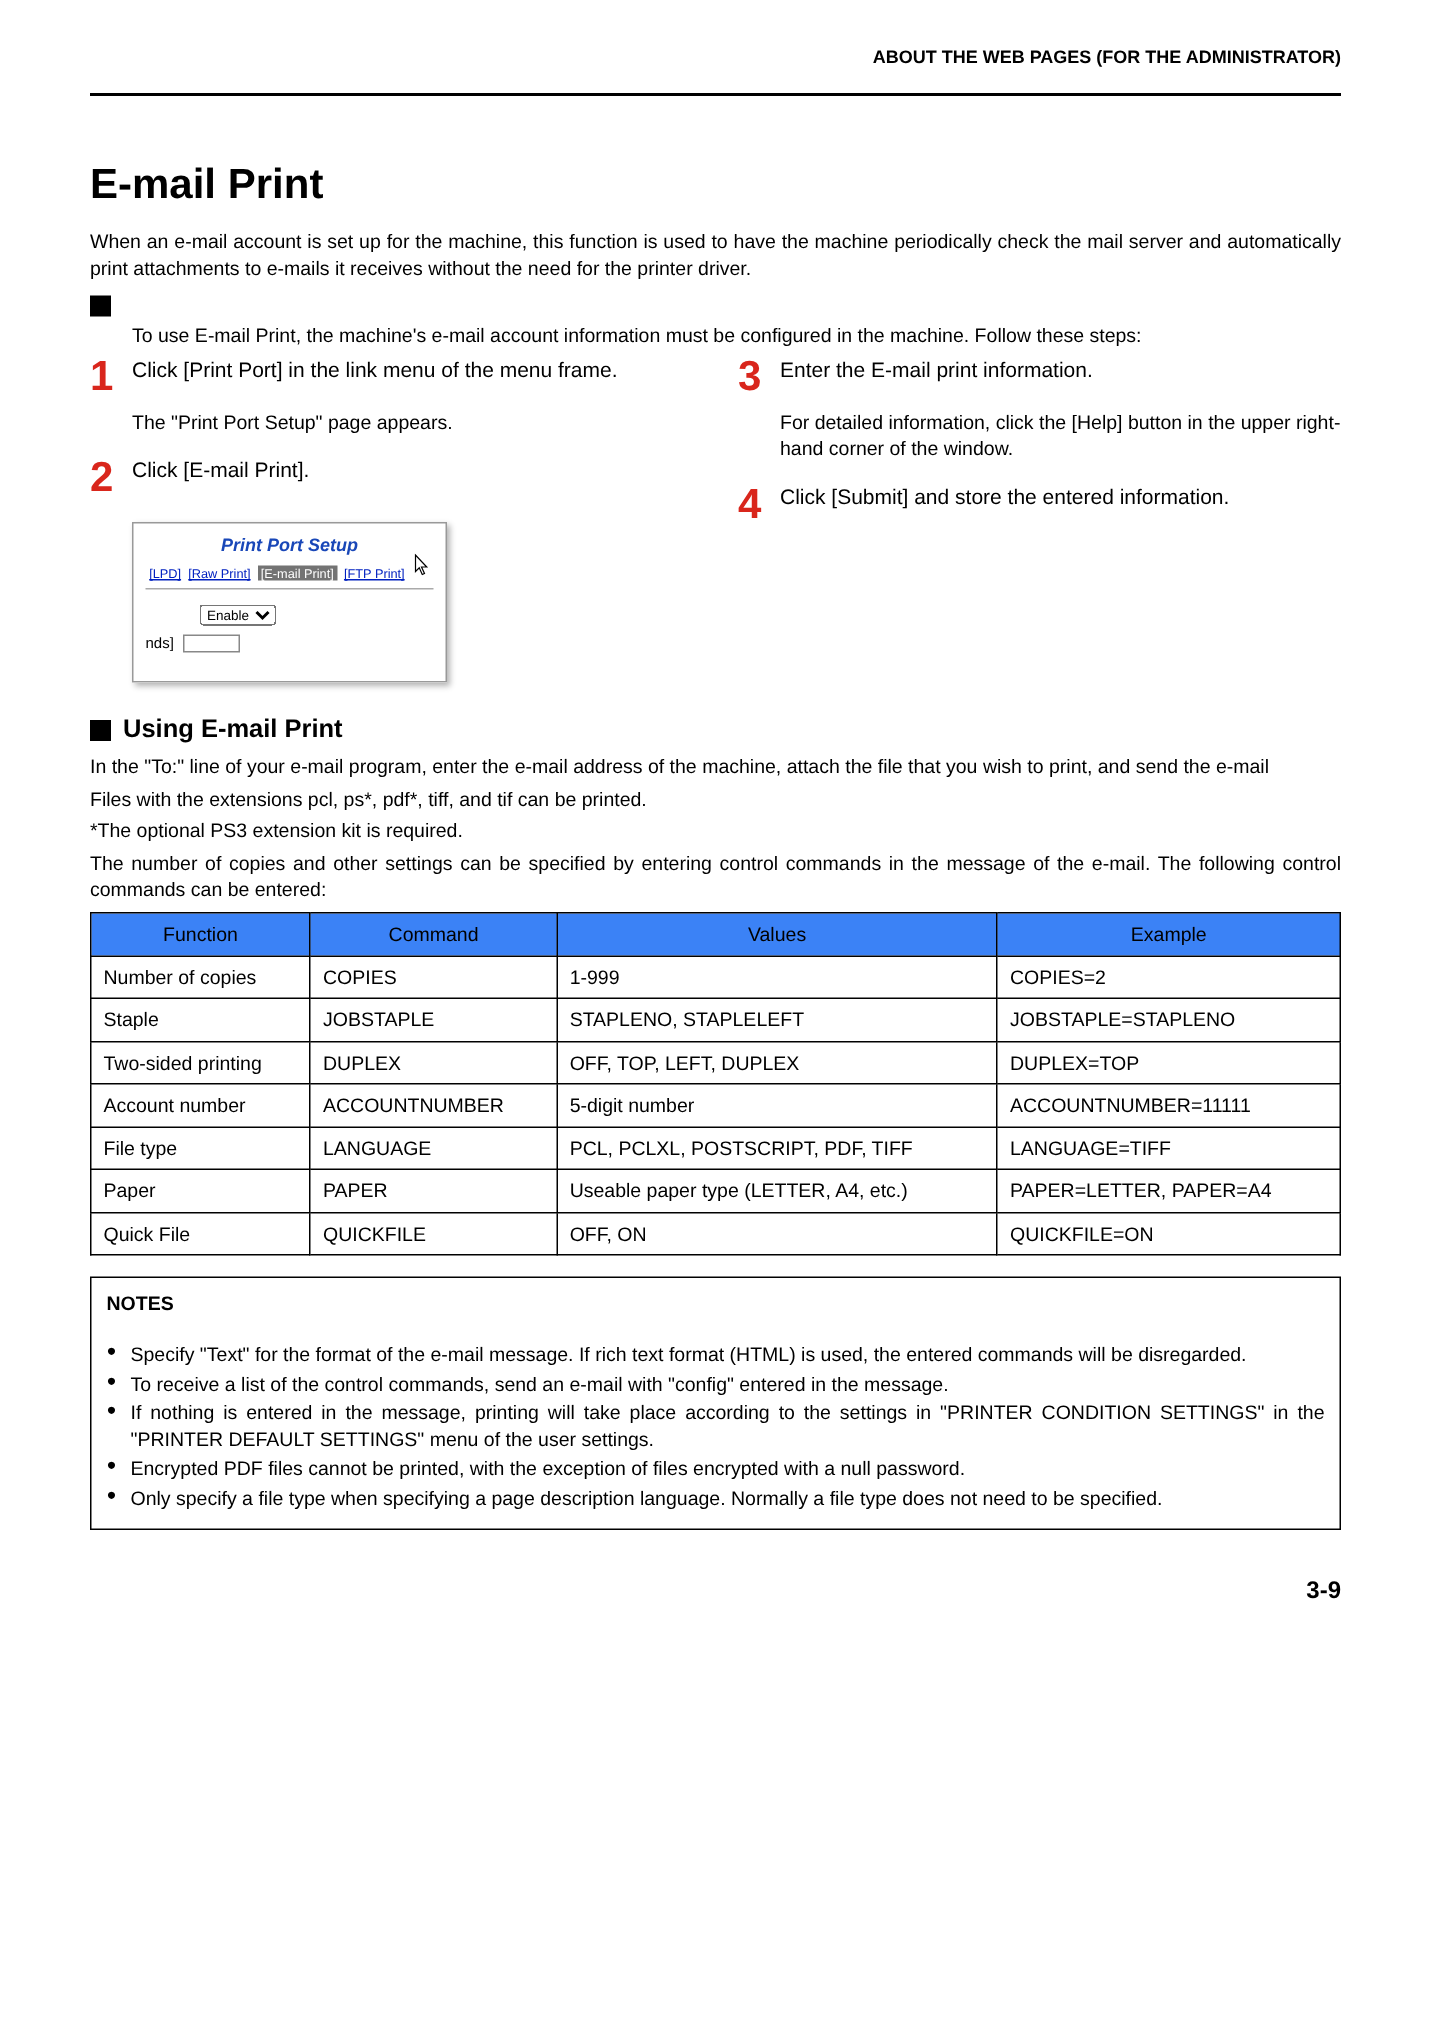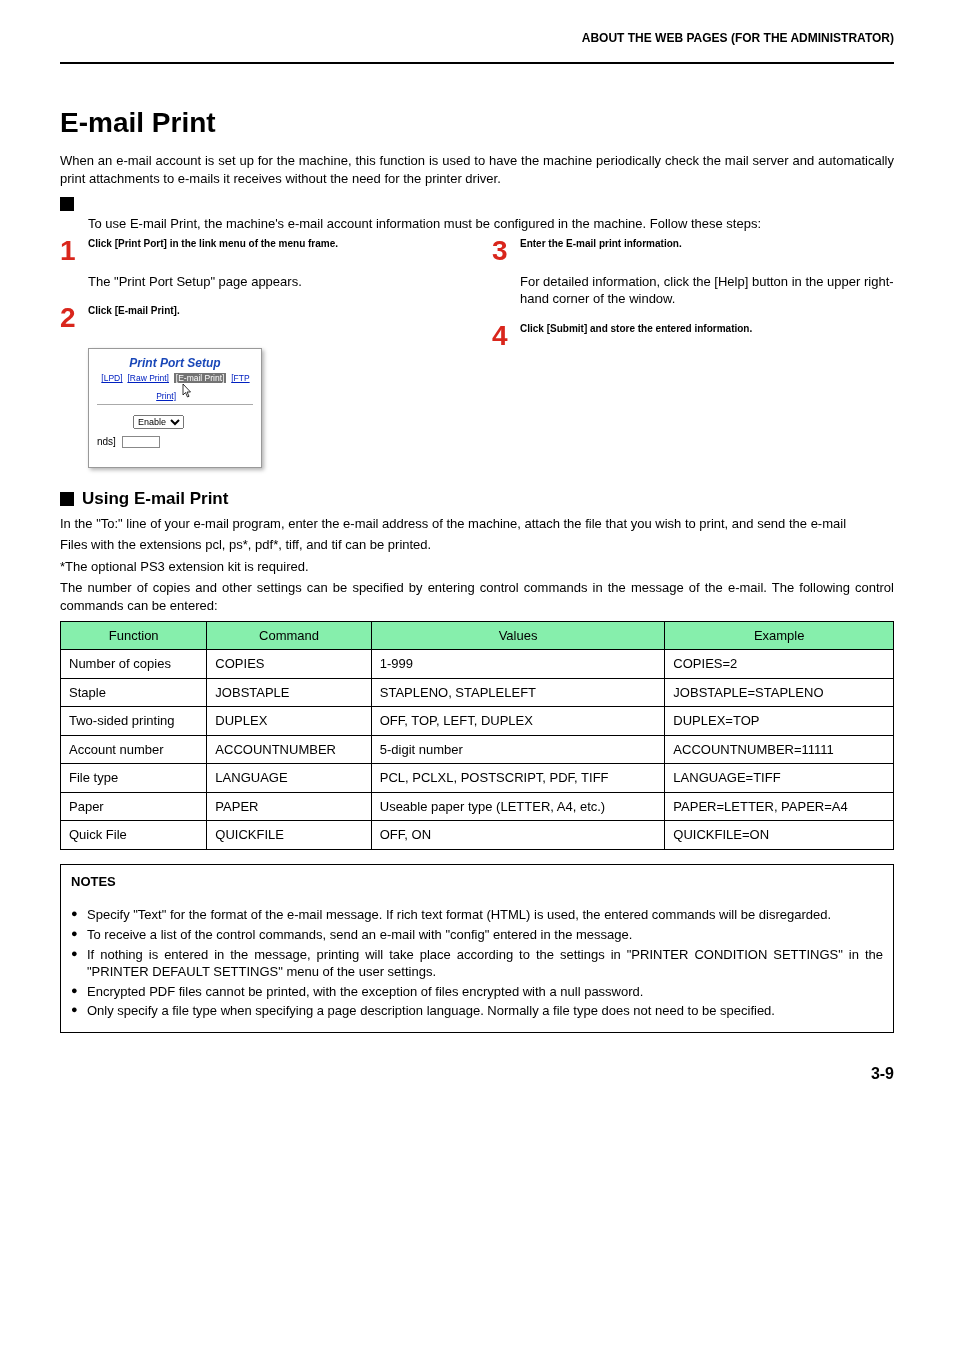--- a/index.html
+++ b/index.html
@@ -59,52 +59,52 @@
     margin-bottom: 8px;
   }
   .step-num {
     font-size: 28px;
     font-weight: bold;
     color: #d9261c;
     line-height: 1;
     min-width: 20px;
   }
   .step-title {
-    font-weight: bold;
-    font-size: 10px;
+    font-weight: normal;
+    font-size: 14px;
     text-align: justify;
   }
   .step-body {
     margin-left: 28px;
     margin-bottom: 14px;
   }
   .screenshot-box {
     border: 1px solid #999;
     box-shadow: 2px 2px 4px rgba(0,0,0,0.3);
-    width: 174px;
+    width: 210px;
     margin-left: 28px;
     padding: 6px 8px 18px 8px;
     font-size: 10px;
     margin-top: 16px;
   }
   .screenshot-box .pps-title {
     color: #1947b8;
     font-style: italic;
     font-weight: bold;
     text-align: center;
     font-size: 12px;
   }
   .screenshot-box .links {
     text-align: center;
     margin-bottom: 2px;
   }
   .screenshot-box .links a { color:#0020c0; font-size:8.5px; text-decoration: underline; margin:0 1px;}
   .screenshot-box .links .sel { background:#737373; color:#fff; text-decoration:none; padding:0 2px;}
   .screenshot-box .hr { border-top:1px solid #aaa; margin:2px 0 10px 0;}
-  .screenshot-box .row { display:flex; align-items:center; gap:6px; margin-top:6px;}
+  .screenshot-box .row { display:flex; align-items:flex-start; gap:6px; margin-top:6px;}
   .screenshot-box select { font-size:9px; }
   .screenshot-box input[type=text]{ width:38px; font-size:9px; border:1px solid #888;}
   .cursor {
     width:14px; height:14px; position:relative; display:inline-block;
   }
   .cursor svg { position:absolute; top:-2px; left:0; }
 
   .para { margin-bottom: 4px; text-align: justify;}
   table.cmd {
     width: 100%;
@@ -113,21 +113,21 @@
     margin-bottom: 14px;
   }
   table.cmd th, table.cmd td {
     border: 1px solid #000;
     padding: 5px 8px;
     font-size: 13px;
     vertical-align: top;
     text-align: left;
   }
   table.cmd th {
-    background: #86efac;
+    background: #3b82f6;
     font-weight: normal;
     text-align: center;
   }
   .notes-box {
     border: 1px solid #000;
     padding: 8px 10px 10px 10px;
   }
   .notes-box .nt-title { font-weight: bold; margin-bottom:16px;}
   .notes-box ul { list-style:none; padding:0; margin:0;}
   .notes-box li {

